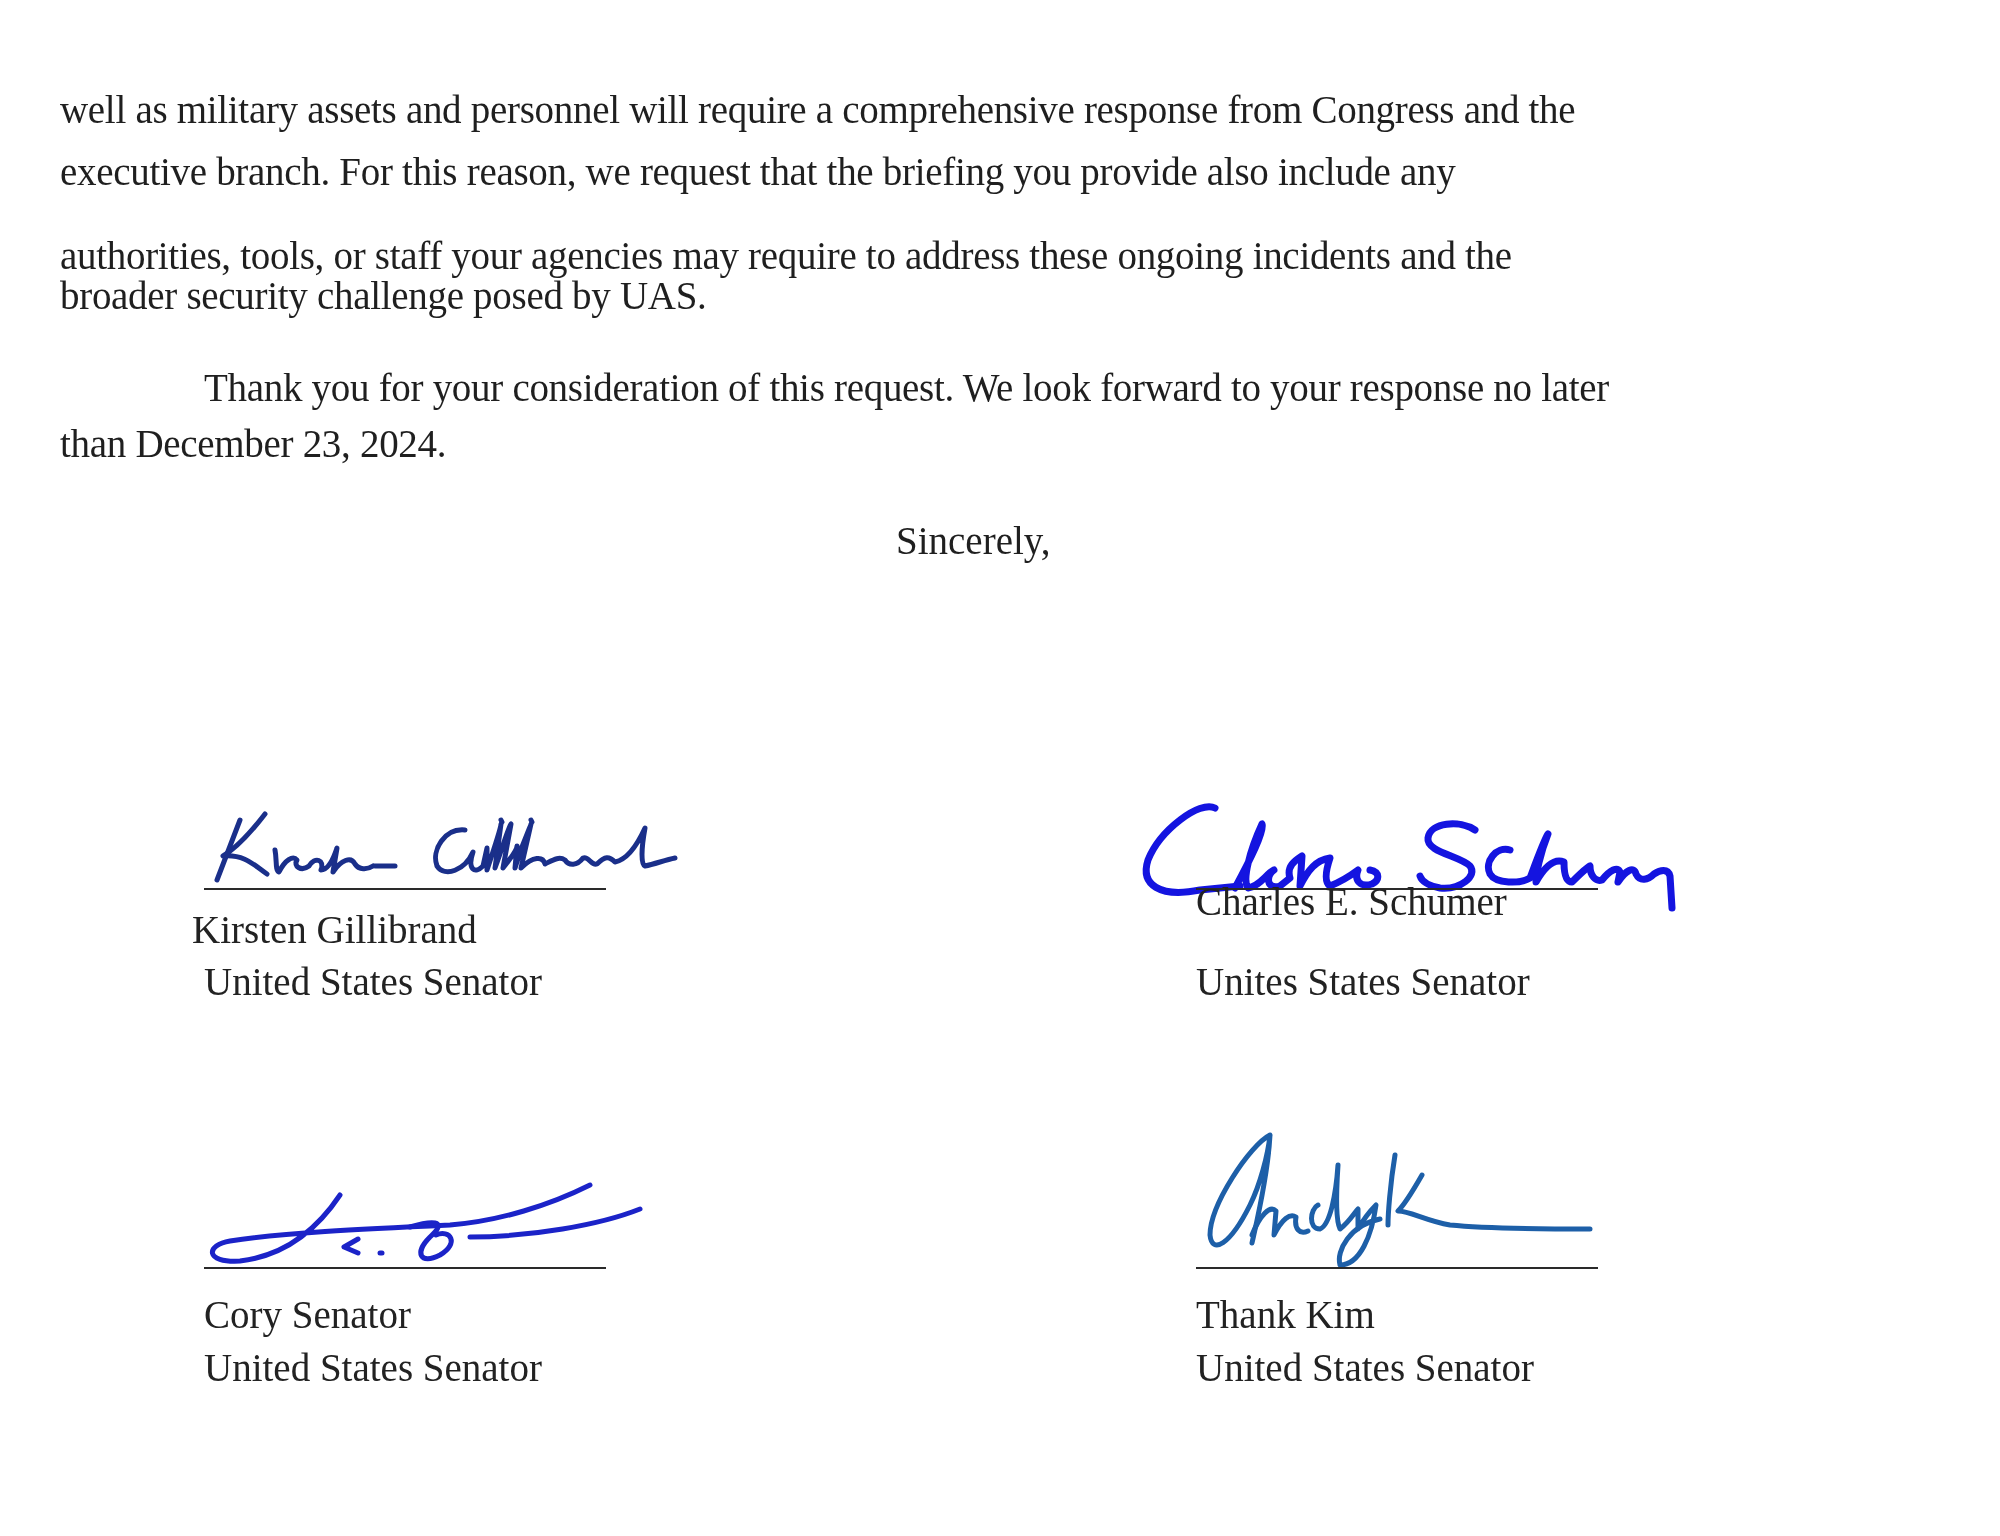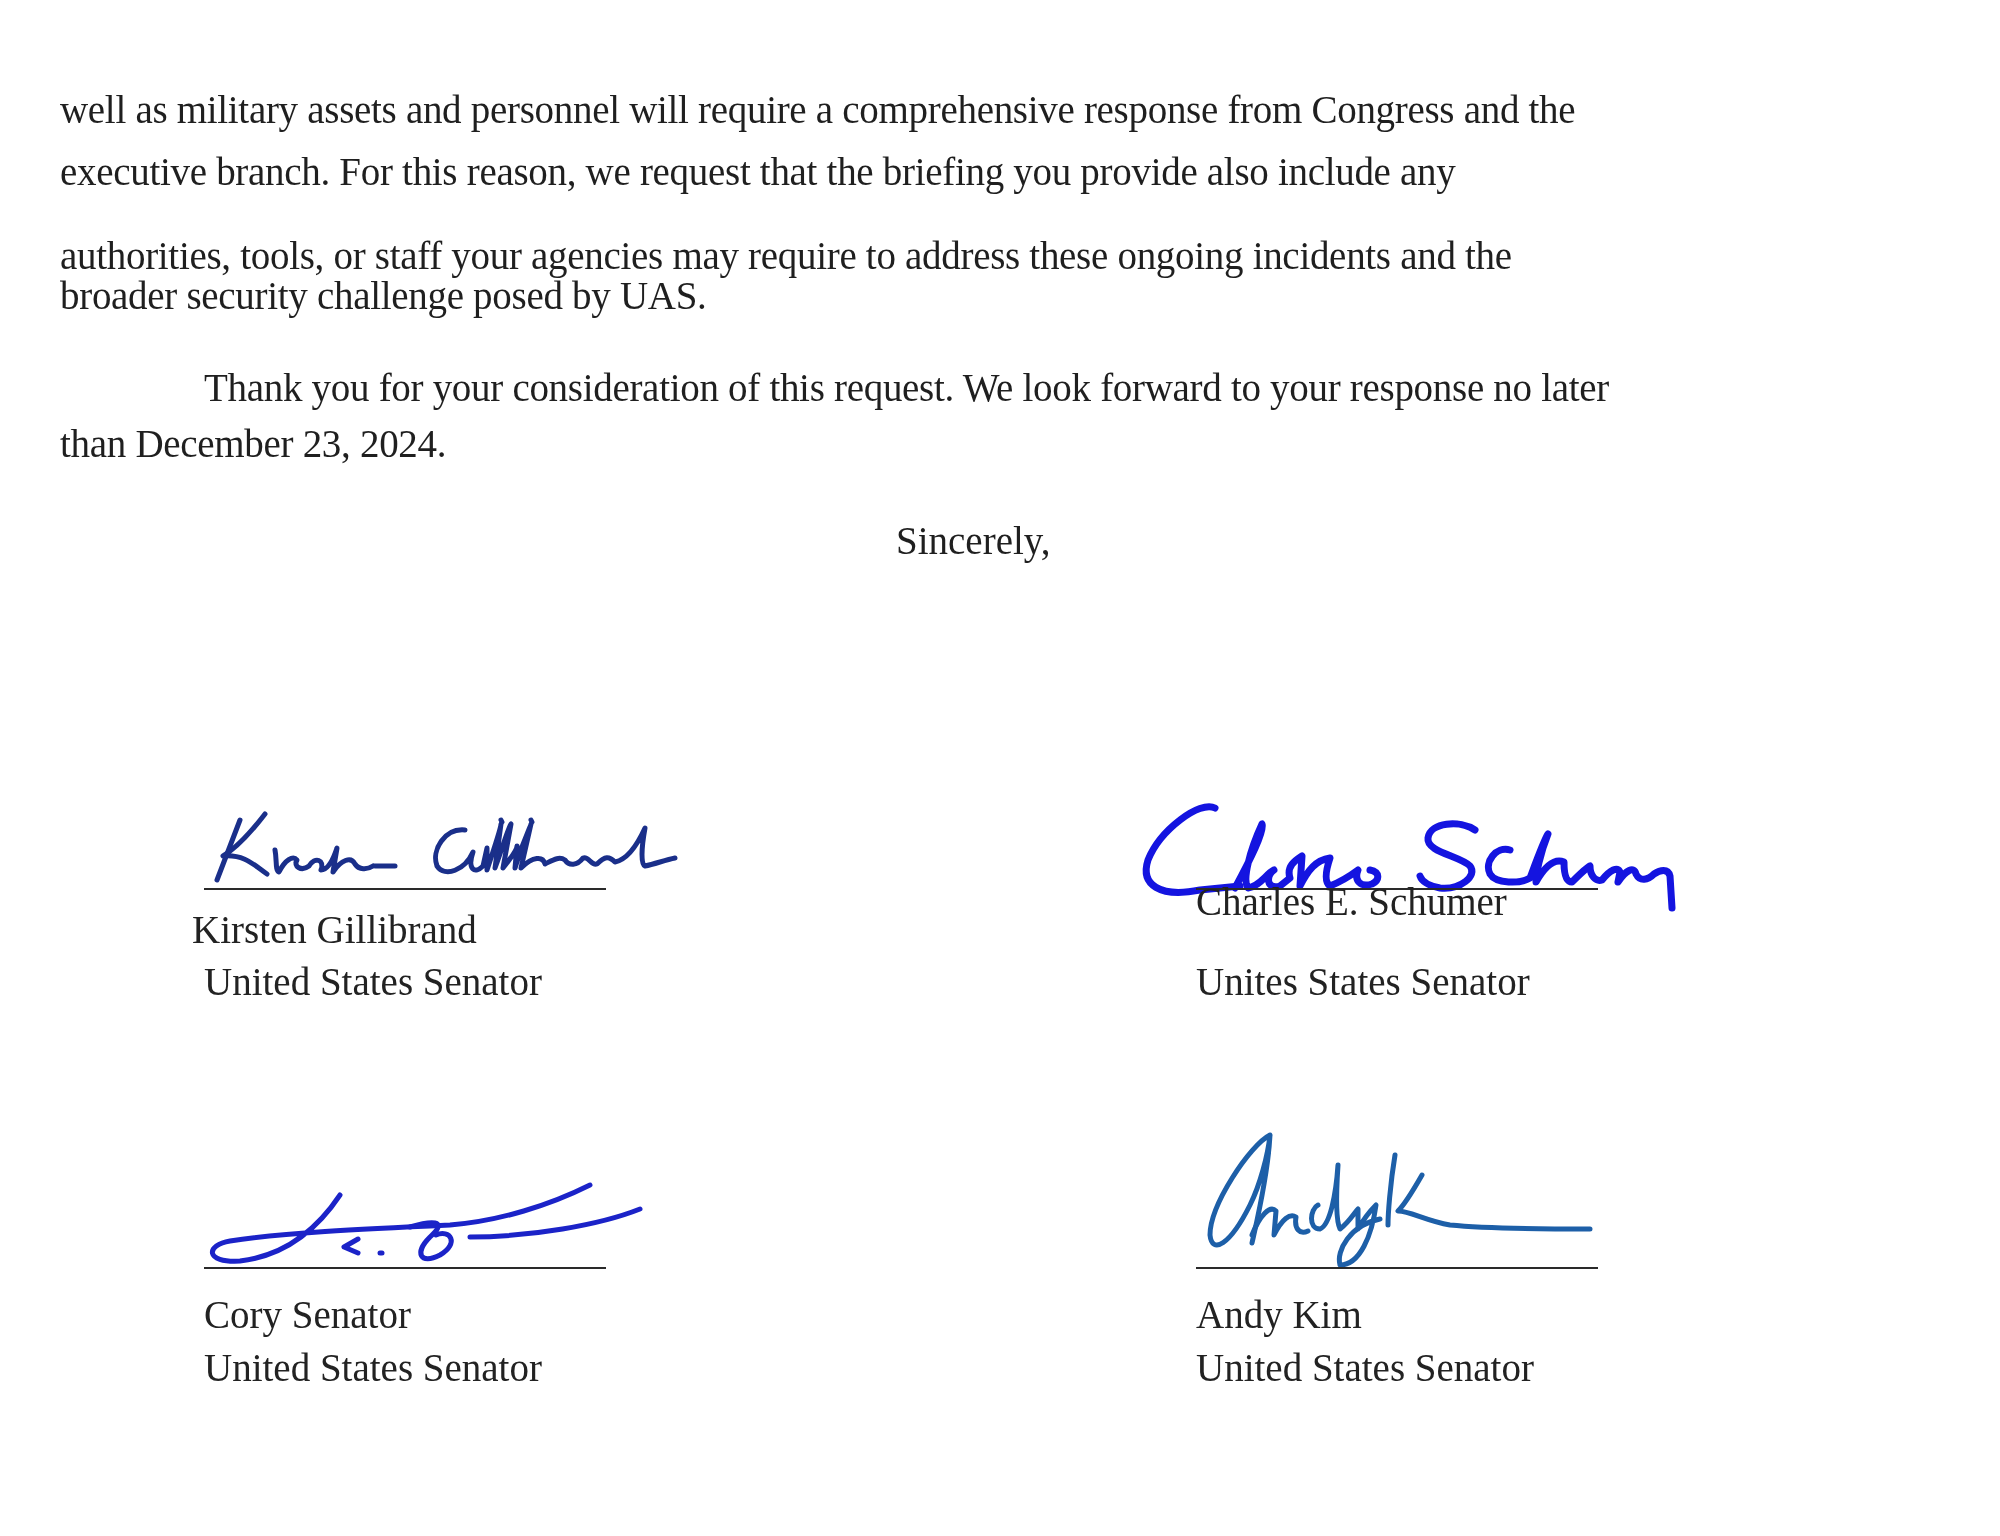--- a/index.html
+++ b/index.html
@@ -77,15 +77,15 @@
   <svg class="sig" style="left:1190px; top:1125px;" width="420" height="170" viewBox="0 0 420 170">
     <g fill="none" stroke="#1d5fa8" stroke-width="5" stroke-linecap="round" stroke-linejoin="round">
       <path d="M80 10 C60 20 20 80 20 110 C22 130 40 120 60 80 C70 60 78 30 80 10 C78 50 66 100 62 118"></path>
       <path d="M62 110 C70 90 80 80 86 86 L84 110 C92 94 100 88 106 92 C104 104 110 110 118 106"></path>
       <path d="M128 80 C120 84 118 104 130 104 C140 100 146 70 148 40 C146 70 146 96 150 104 C160 96 164 88 168 84 L168 104 C176 90 182 84 186 80 C182 110 170 140 150 140 C146 126 160 100 190 94"></path>
       <path d="M205 30 C200 60 198 90 198 100"></path>
       <path d="M232 50 C224 64 214 80 208 86 C220 86 236 96 260 100 C300 104 360 104 400 104"></path>
     </g>
   </svg>
   <div class="sigline" style="left:1196px; top:1267px;"></div>
-  <div class="name" style="left:1196px; top:1295px;">Andy Kim</div>
+  <div class="name" style="left:1196px; top:1295px;">Thank Kim</div>
   <div class="title" style="left:1196px; top:1348px;">United States Senator</div>
 </div>
 
 </body></html>

